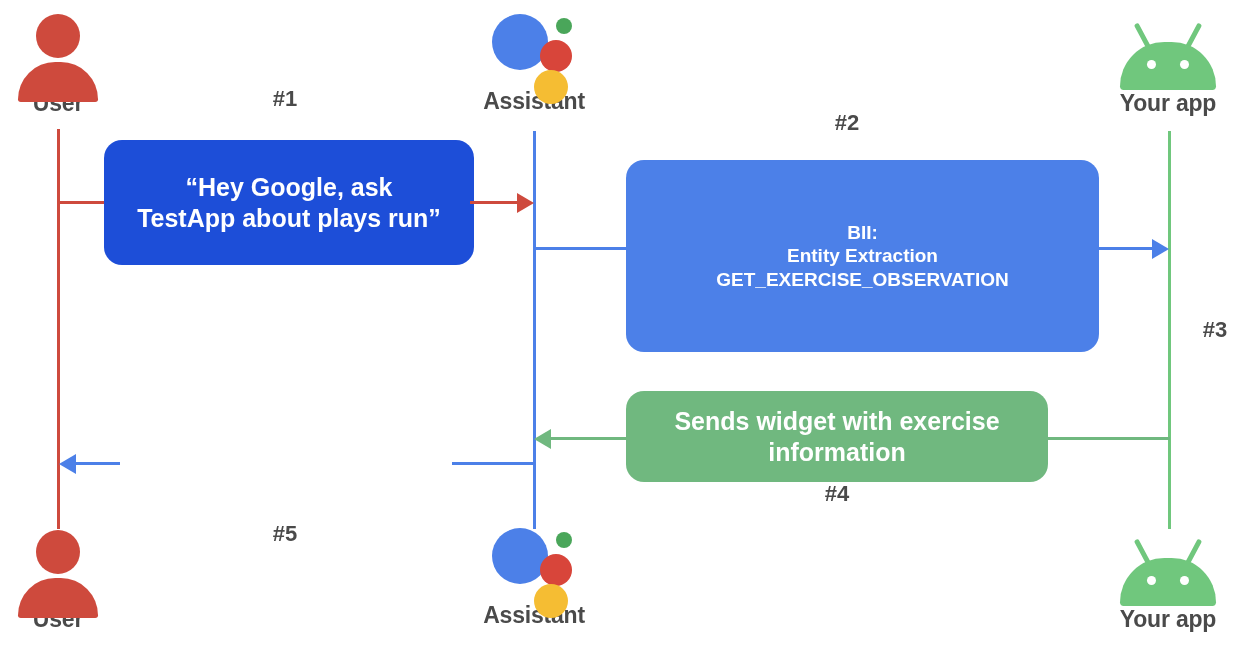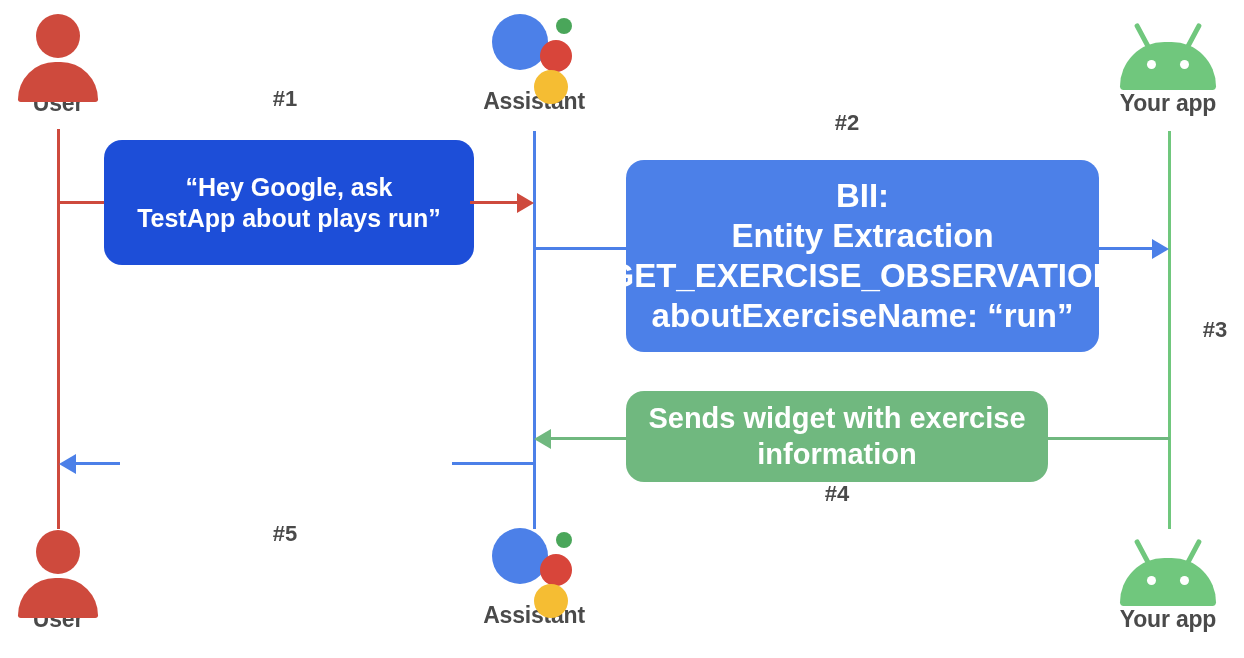--- a/index.html
+++ b/index.html
@@ -209,37 +209,36 @@
     </div>
   </div>
 
   <div class="hline" style="left:470px; top:201px; width:48px; background:#CE4A3D;"></div>
   <div class="arrow right" style="left:517px; top:193px; color:#CE4A3D;"></div>
 
   <div class="step" style="left:812px; top:110px;">#2</div>
 
   <div class="hline" style="left:533px; top:247px; width:98px; background:#4C80E8;"></div>
 
-  <div class="msgbox blue" style="left:626px; top:160px; width:473px; height:192px; font-size:33px;align-items:center;">
+  <div class="msgbox blue" style="left:626px; top:160px; width:473px; height:192px; font-size:19px;align-items:center;">
     <div>
       <div>BII:</div>
       <div>Entity Extraction</div>
       <div>GET_EXERCISE_OBSERVATION</div>
-      <div>aboutExerciseName: “run”</div>
     </div>
   </div>
 
   <div class="hline" style="left:1095px; top:247px; width:58px; background:#4C80E8;"></div>
   <div class="arrow right" style="left:1152px; top:239px; color:#4C80E8;"></div>
 
   <div class="step" style="left:1180px; top:317px;">#3</div>
 
   <div class="hline" style="left:1046px; top:437px; width:124px; background:#70B87F;"></div>
 
-  <div class="msgbox green" style="left:626px; top:391px; width:422px; height:91px; font-size:29px;">
+  <div class="msgbox green" style="left:626px; top:391px; width:422px; height:91px; font-size:25px;">
     <div>
       <div>Sends widget with exercise</div>
       <div>information</div>
     </div>
   </div>
 
   <div class="hline" style="left:550px; top:437px; width:80px; background:#70B87F;"></div>
   <div class="arrow left" style="left:534px; top:429px; color:#70B87F;"></div>
 
   <div class="step" style="left:802px; top:481px;">#4</div>

